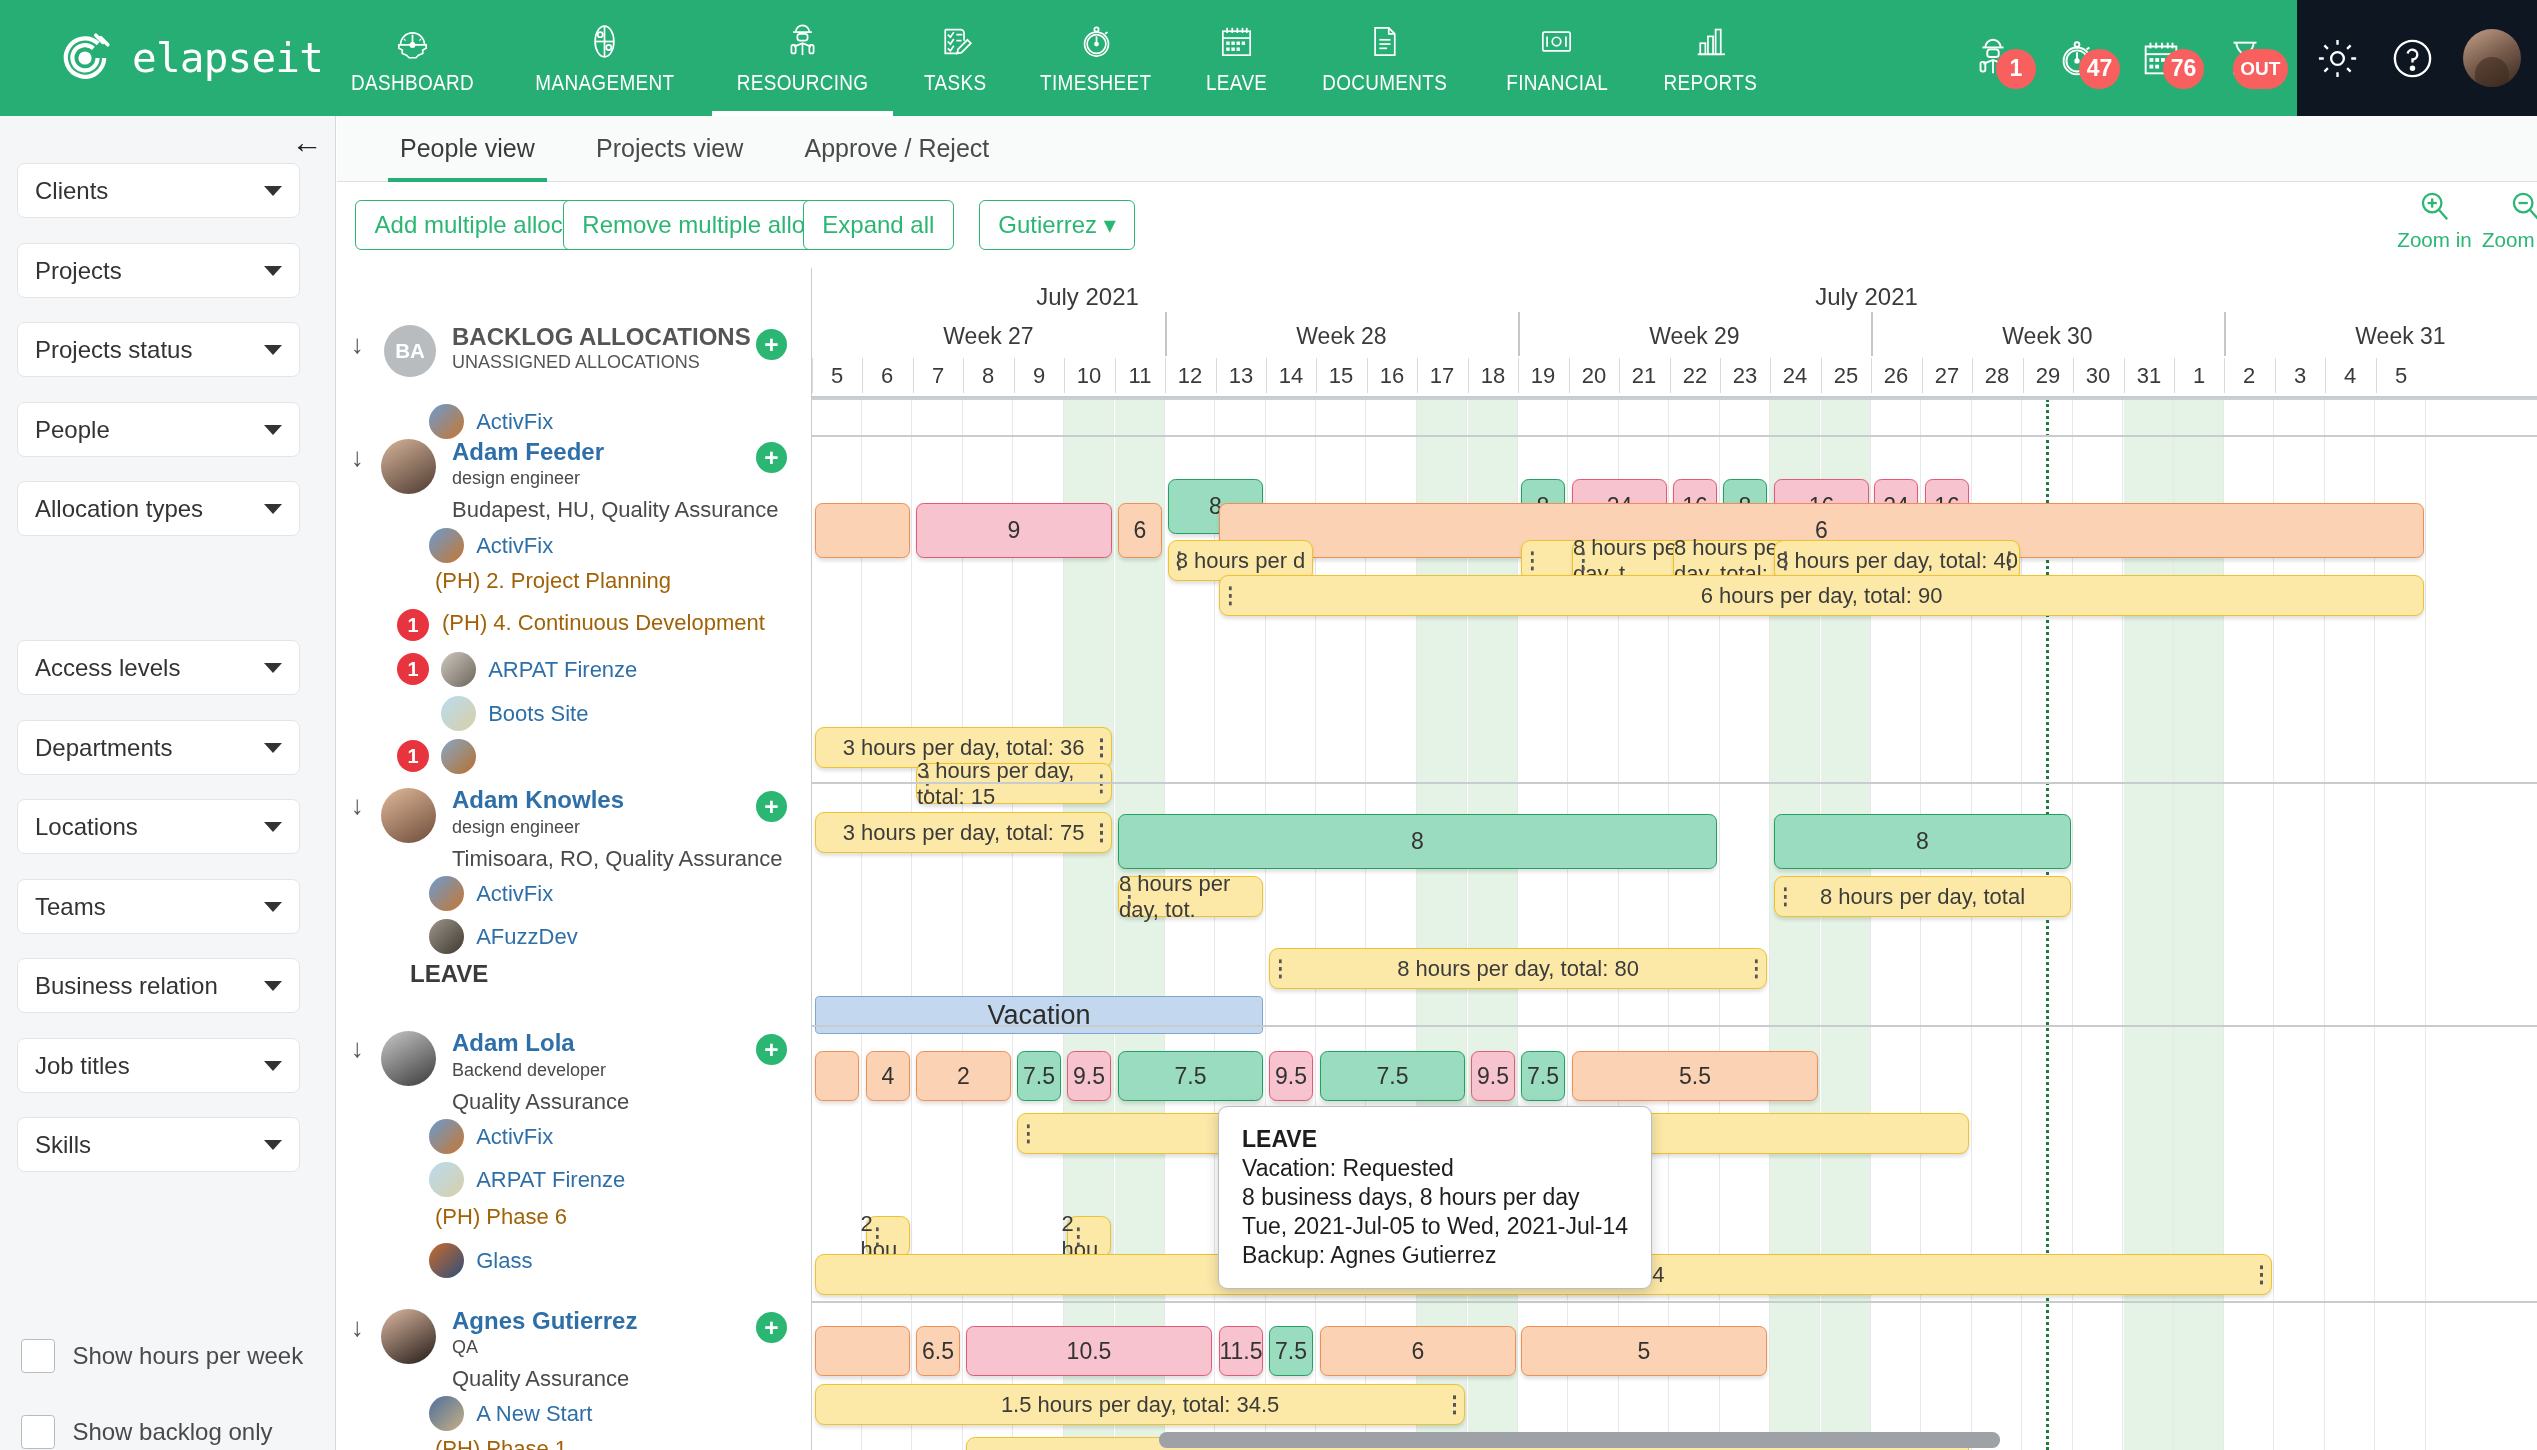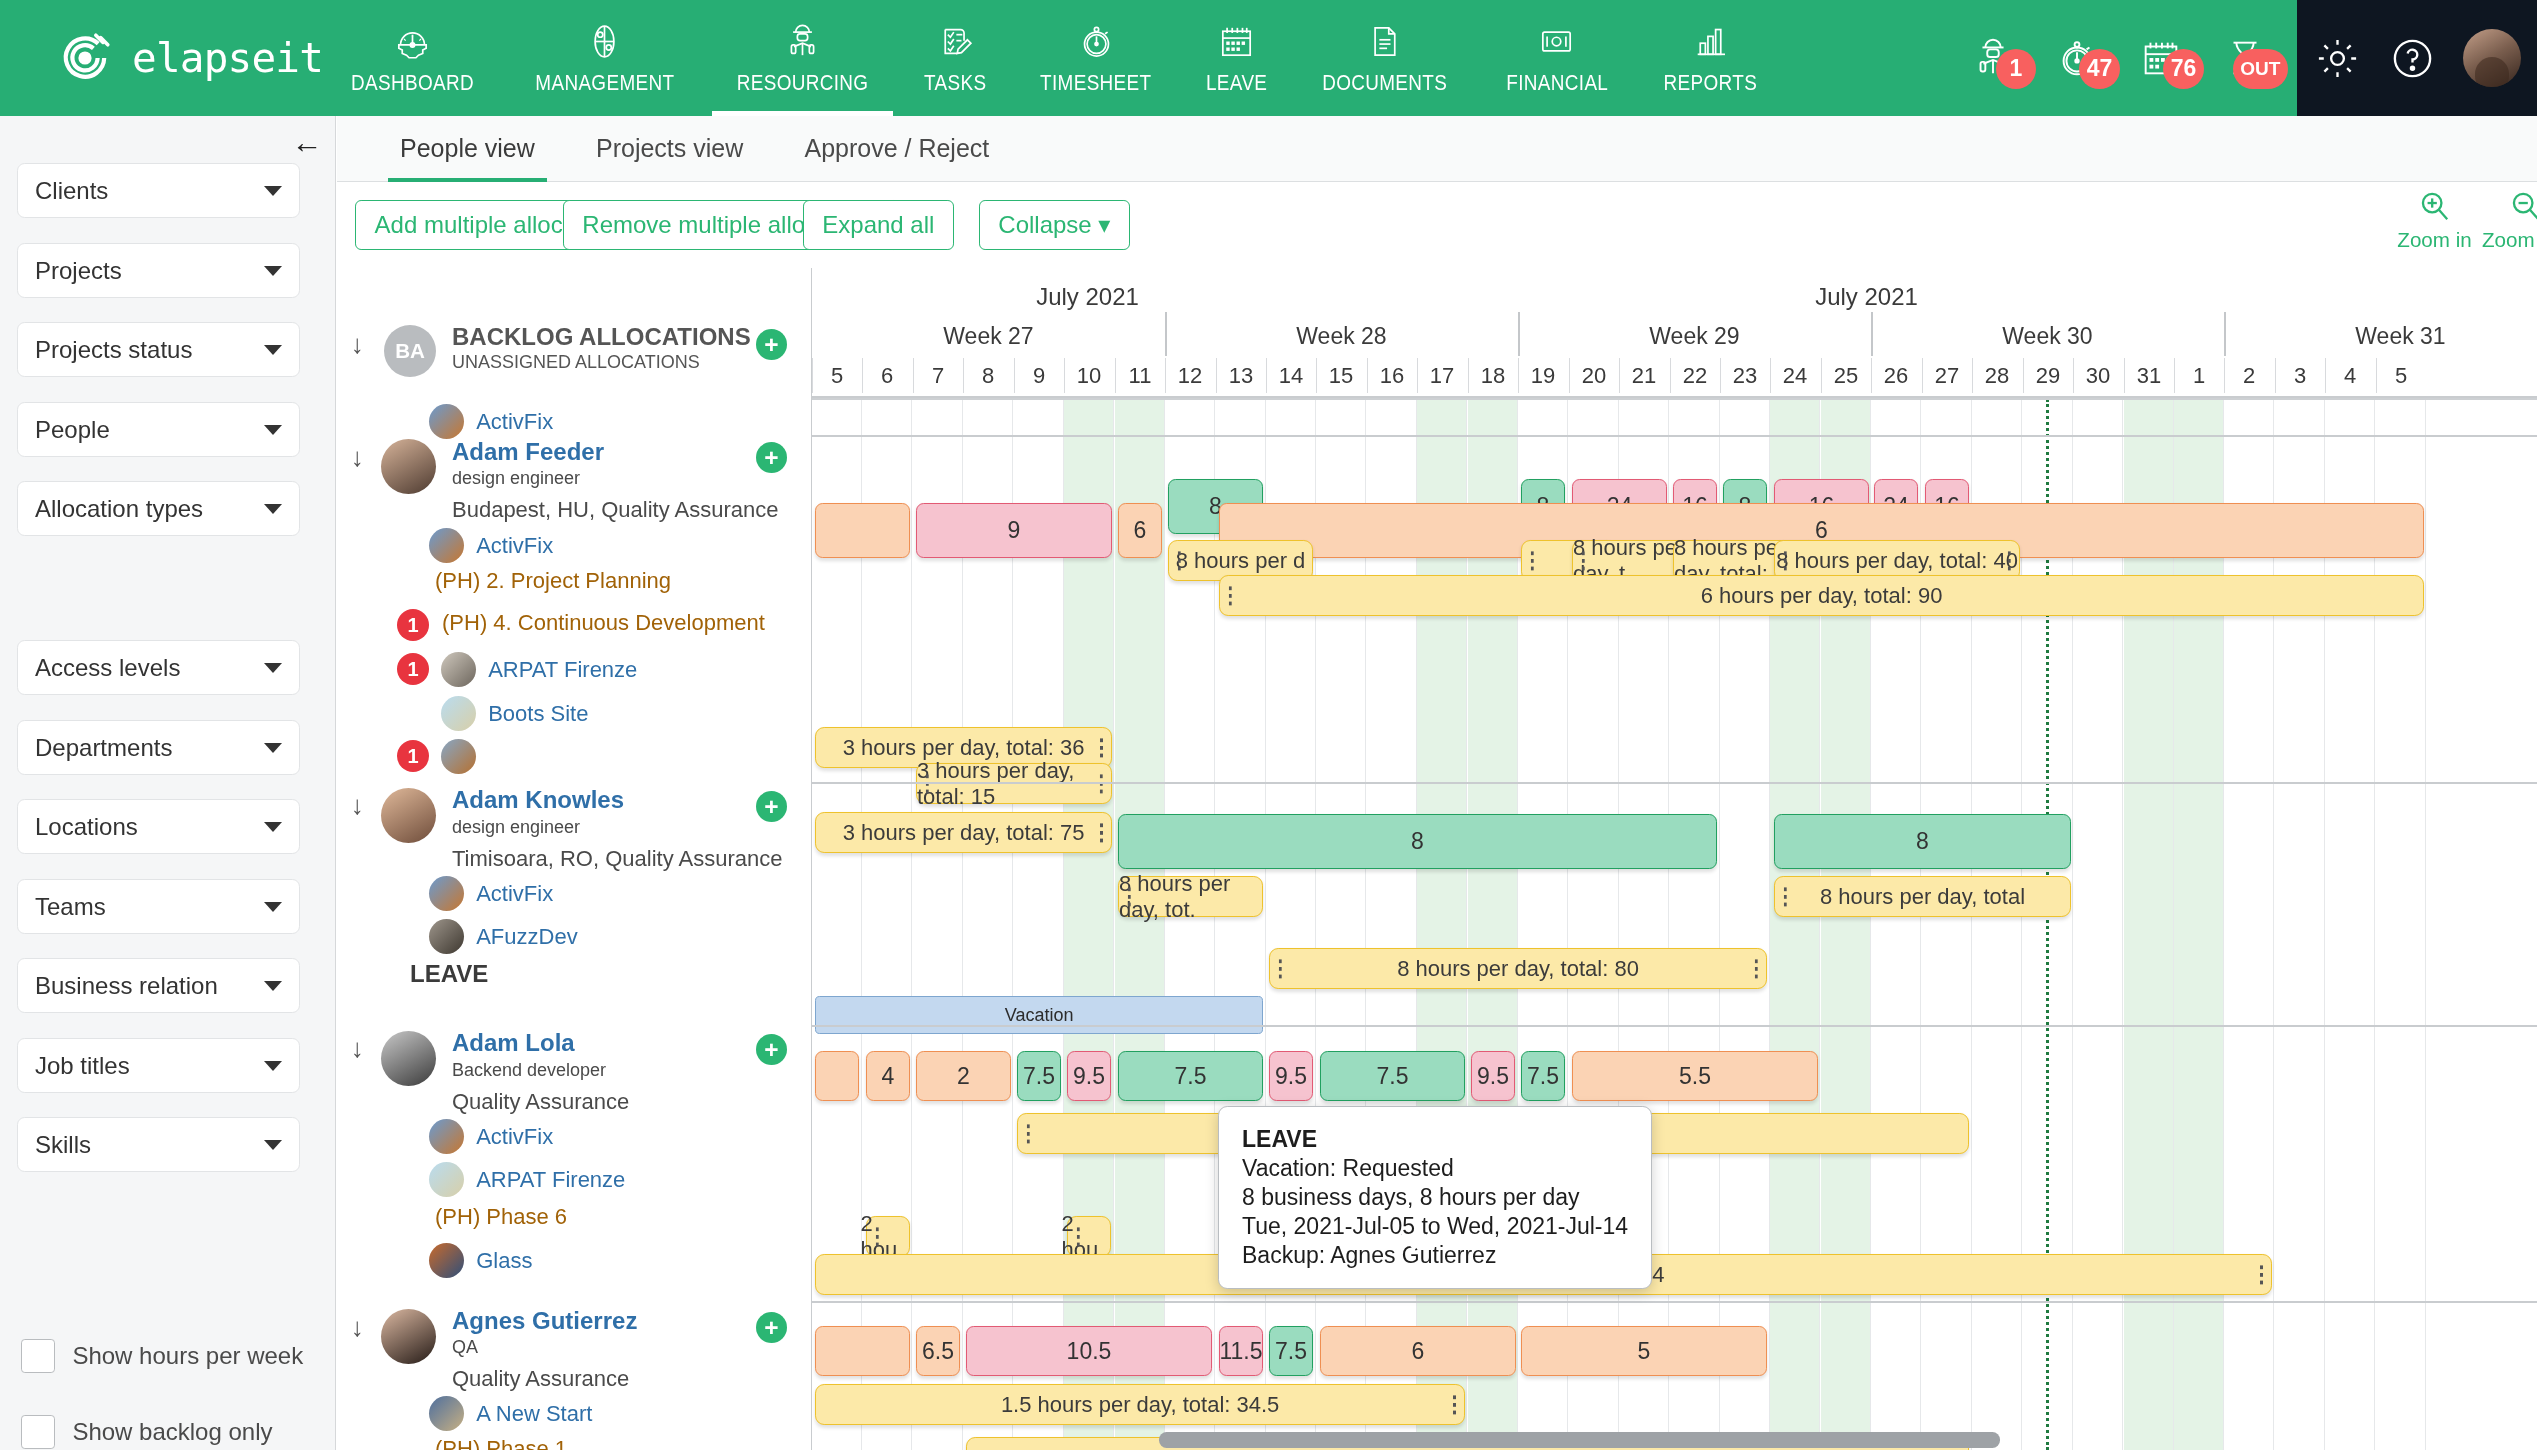--- a/index.html
+++ b/index.html
@@ -123,21 +123,21 @@
   .bar.pink  { background:#f6c3cf; border:1.5px solid #e25a74; }
   .bar.peach { background:#fbd3b4; border:1.5px solid #ef8f52; }
   .alloc { position:absolute; background:#fce9a8; border:1.5px solid #eec22c; border-radius:9.2px;
     display:flex; align-items:center; justify-content:center; font-size:22px; color:#3b3b3b;
     cursor:pointer; box-shadow:0 2.3px 3.8px rgba(0,0,0,.12); }
   .grip { position:absolute; left:7.6px; top:50%; transform:translateY(-50%);
     width:4.6px; height:23px; background:
       radial-gradient(circle, #555 40%, transparent 42%) 0 0/4.6px 7.6px repeat-y; }
   .grip.r { left:auto; right:7.6px; }
   .vac { position:absolute; background:#c3d8ef; border:1.5px solid #7ea6cf; border-radius:4.6px;
-    display:flex; align-items:center; justify-content:center; font-size:18px; color:#2c2c2c;}
+    display:flex; align-items:center; justify-content:center; font-size:27px; color:#2c2c2c;}
 
   #tooltip { position:absolute; background:#fff; border:0.8px solid #b9bdc1; border-radius:9.2px;
     padding:18.3px 23px; box-shadow:0 3.8px 13.8px rgba(0,0,0,.18); z-index:40; }
   #tooltip .tt-l { font-size:23px; color:#1d1d1d; line-height:1.26; white-space:nowrap;}
   #tooltip .tt-l.b { font-weight:700; }
   #tt-arrow { position:absolute; width:26px; height:17px; background:#fff;
     border-left:0.8px solid #b9bdc1; border-right:0.8px solid #b9bdc1;
     clip-path:polygon(0 0,100% 0,50% 100%); z-index:41; }
 
   #hscroll { position:absolute; left:822px; bottom:2.3px; width:841px; height:15.3px;
@@ -448,21 +448,21 @@
   <div id="tabbar">
     <div class="tab active">People view</div>
     <div class="tab">Projects view</div>
     <div class="tab">Approve / Reject</div>
   </div>
 
   <div id="actionbar">
     <div class="abtn" style="left:18.3px">Add multiple allocations</div>
     <div class="abtn" style="left:226px">Remove multiple allocations</div>
     <div class="abtn" style="left:466px">Expand all</div>
-    <div class="abtn" style="left:642px">Collapse ▾</div>
+    <div class="abtn" style="left:642px">Gutierrez ▾</div>
 
     <div class="zoomtool" style="left:2041px">
       <svg width="37" height="37" viewBox="0 0 32 32" fill="none" stroke="#2bb673" stroke-width="2">
         <circle cx="14" cy="13" r="8"></circle>
           <line x1="10" y1="13" x2="18" y2="13"></line>
           <line x1="14" y1="9" x2="14" y2="17"></line>
           <line x1="20" y1="19" x2="27" y2="27"></line>
       </svg>
       <div class="zt-lab">Zoom in</div>
     </div>

